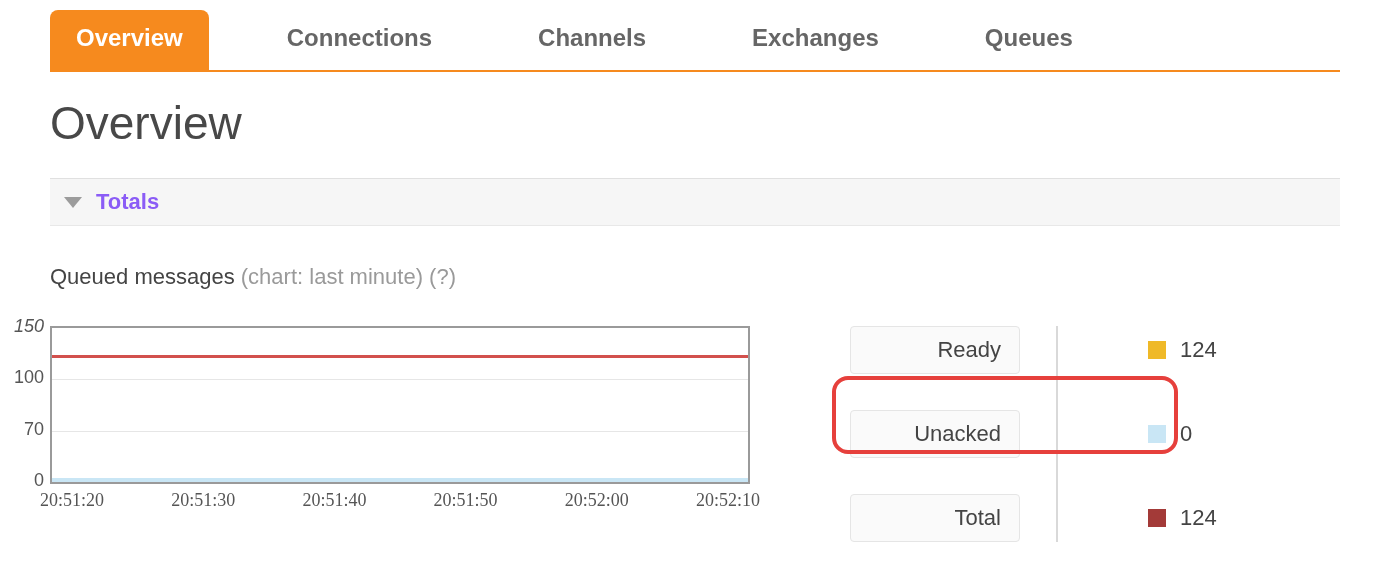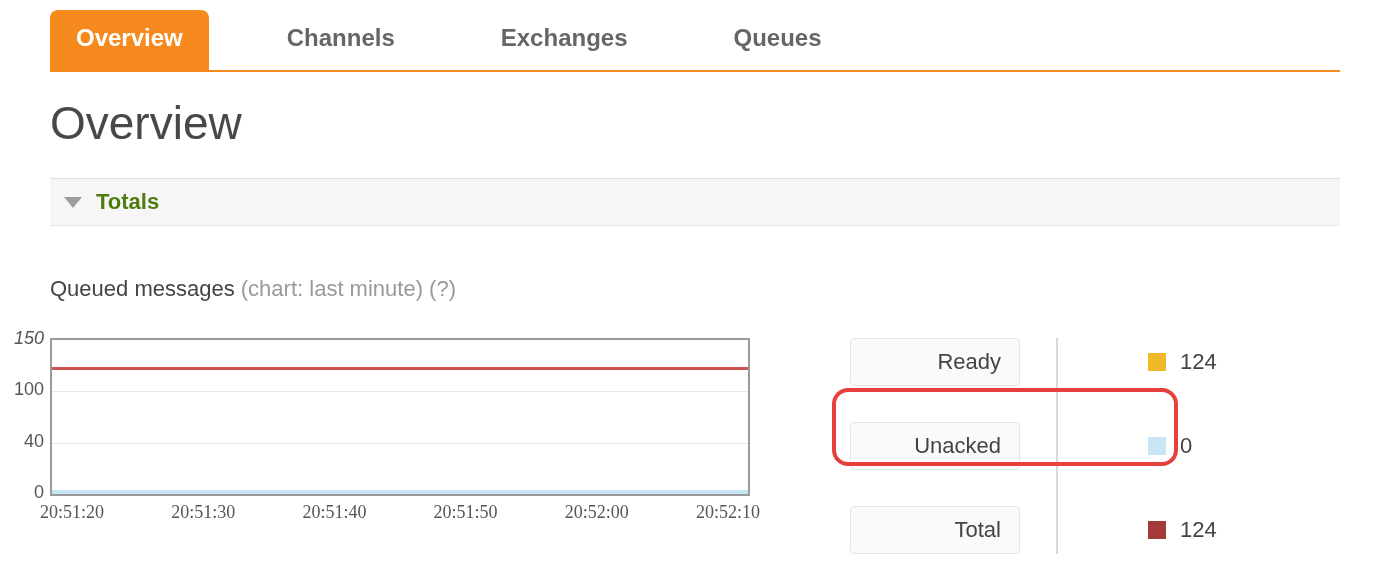--- a/index.html
+++ b/index.html
@@ -57,26 +57,26 @@
   .section-head .tri {
     width: 0; height: 0;
     border-left: 9px solid transparent;
     border-right: 9px solid transparent;
     border-top: 11px solid #9c9c9c;
     margin-right: 14px;
   }
   .section-head .label {
     font-size: 22px;
     font-weight: 700;
-    color: #4d7c0f;
+    color: #8b5cf6;
   }
 
   
   .chart-caption {
-    margin-top: 50px;
+    margin-top: 38px;
     font-size: 22px;
     color: #444;
   }
   .chart-caption .dim { color: #9a9a9a; }
 
   
   .chart-row {
     display: flex;
     align-items: flex-start;
     margin-top: 36px;
@@ -186,20 +186,21 @@
     pointer-events: none;
   }
 </style>
 </head>
 <body>
 
 <div class="container">
 
   <div class="tabs" id="tabs">
       <div class="tab active">Overview</div>
+      <div class="tab">Connections</div>
       <div class="tab">Channels</div>
       <div class="tab">Exchanges</div>
       <div class="tab">Queues</div>
     </div>
 
   <h1 class="page-title">Overview</h1>
 
   <div class="section-head">
     <span class="tri"></span>
     <span class="label">Totals</span>
@@ -208,21 +209,21 @@
   <div class="chart-caption">
     <span>Queued messages</span>
     <span class="dim">(chart: last minute)</span>
     <span class="dim">(?)</span>
   </div>
 
   <div class="chart-row">
     <div class="chart-wrap">
       <div class="yaxis" id="yaxis">
           <div class="ytick" style="top: 154px;">0</div>
-          <div class="ytick" style="top: 102.667px;">40</div>
+          <div class="ytick" style="top: 102.667px;">70</div>
           <div class="ytick" style="top: 51.3333px;">100</div>
           <div class="ytick" style="top: 0px; font-style: italic;">150</div>
         </div>
       <div class="plot" id="plot">
           <div class="gridline" style="top: 102.667px;"></div>
           <div class="gridline" style="top: 51.3333px;"></div>
           <div class="line-ready" style="top: 26.6933px;"></div>
           <div class="line-unacked"></div>
         </div>
       <div class="xaxis" id="xaxis">

